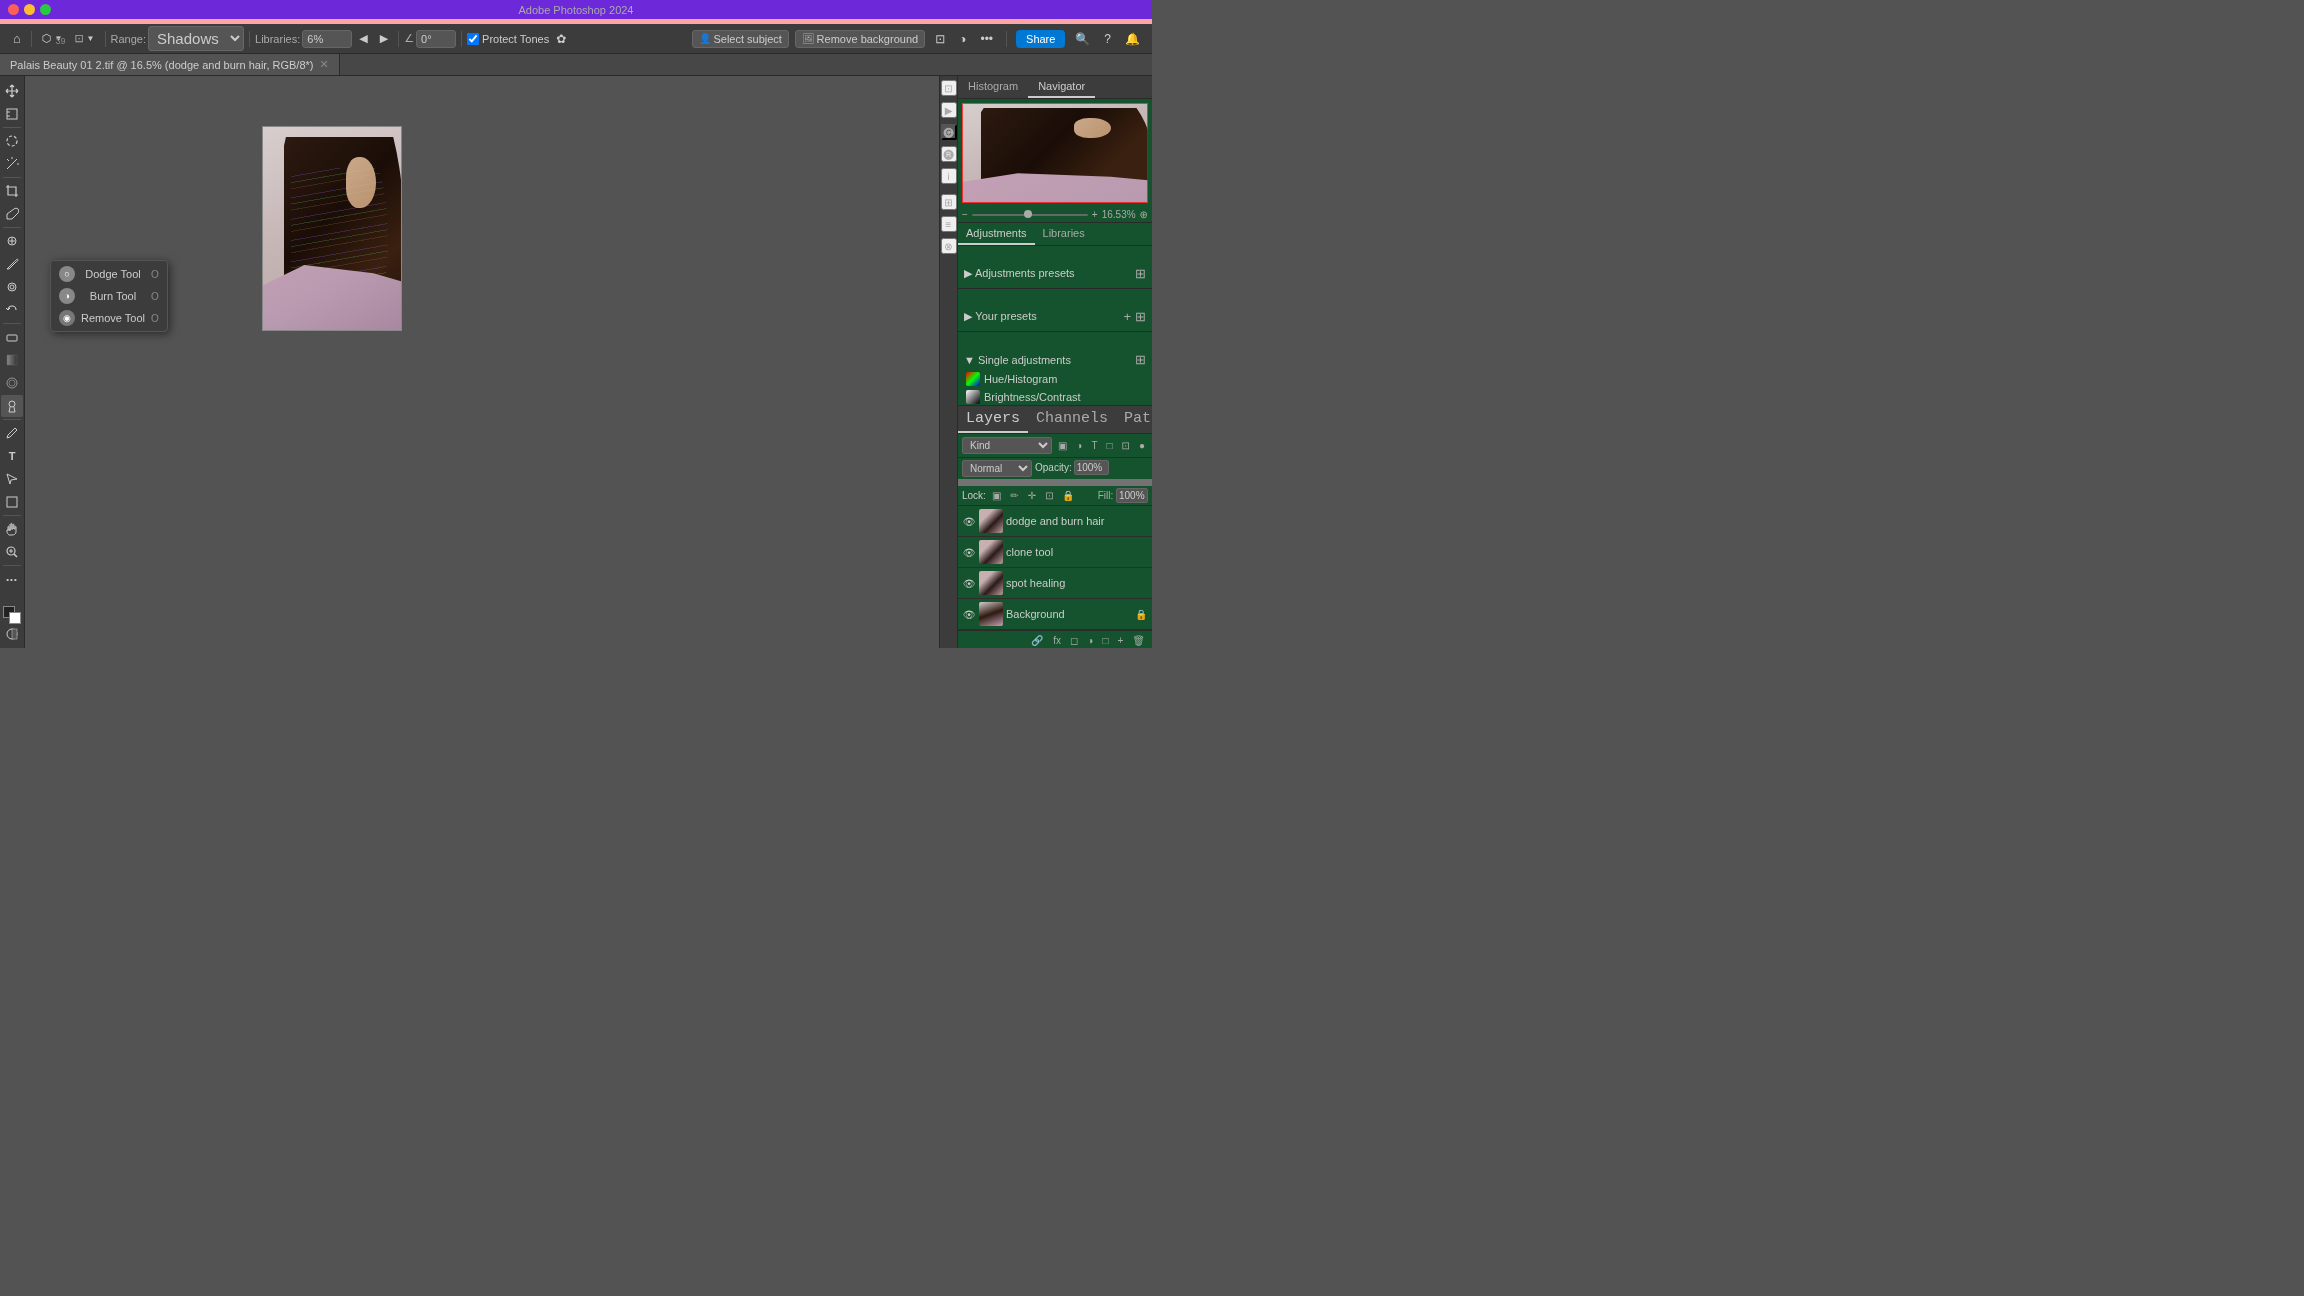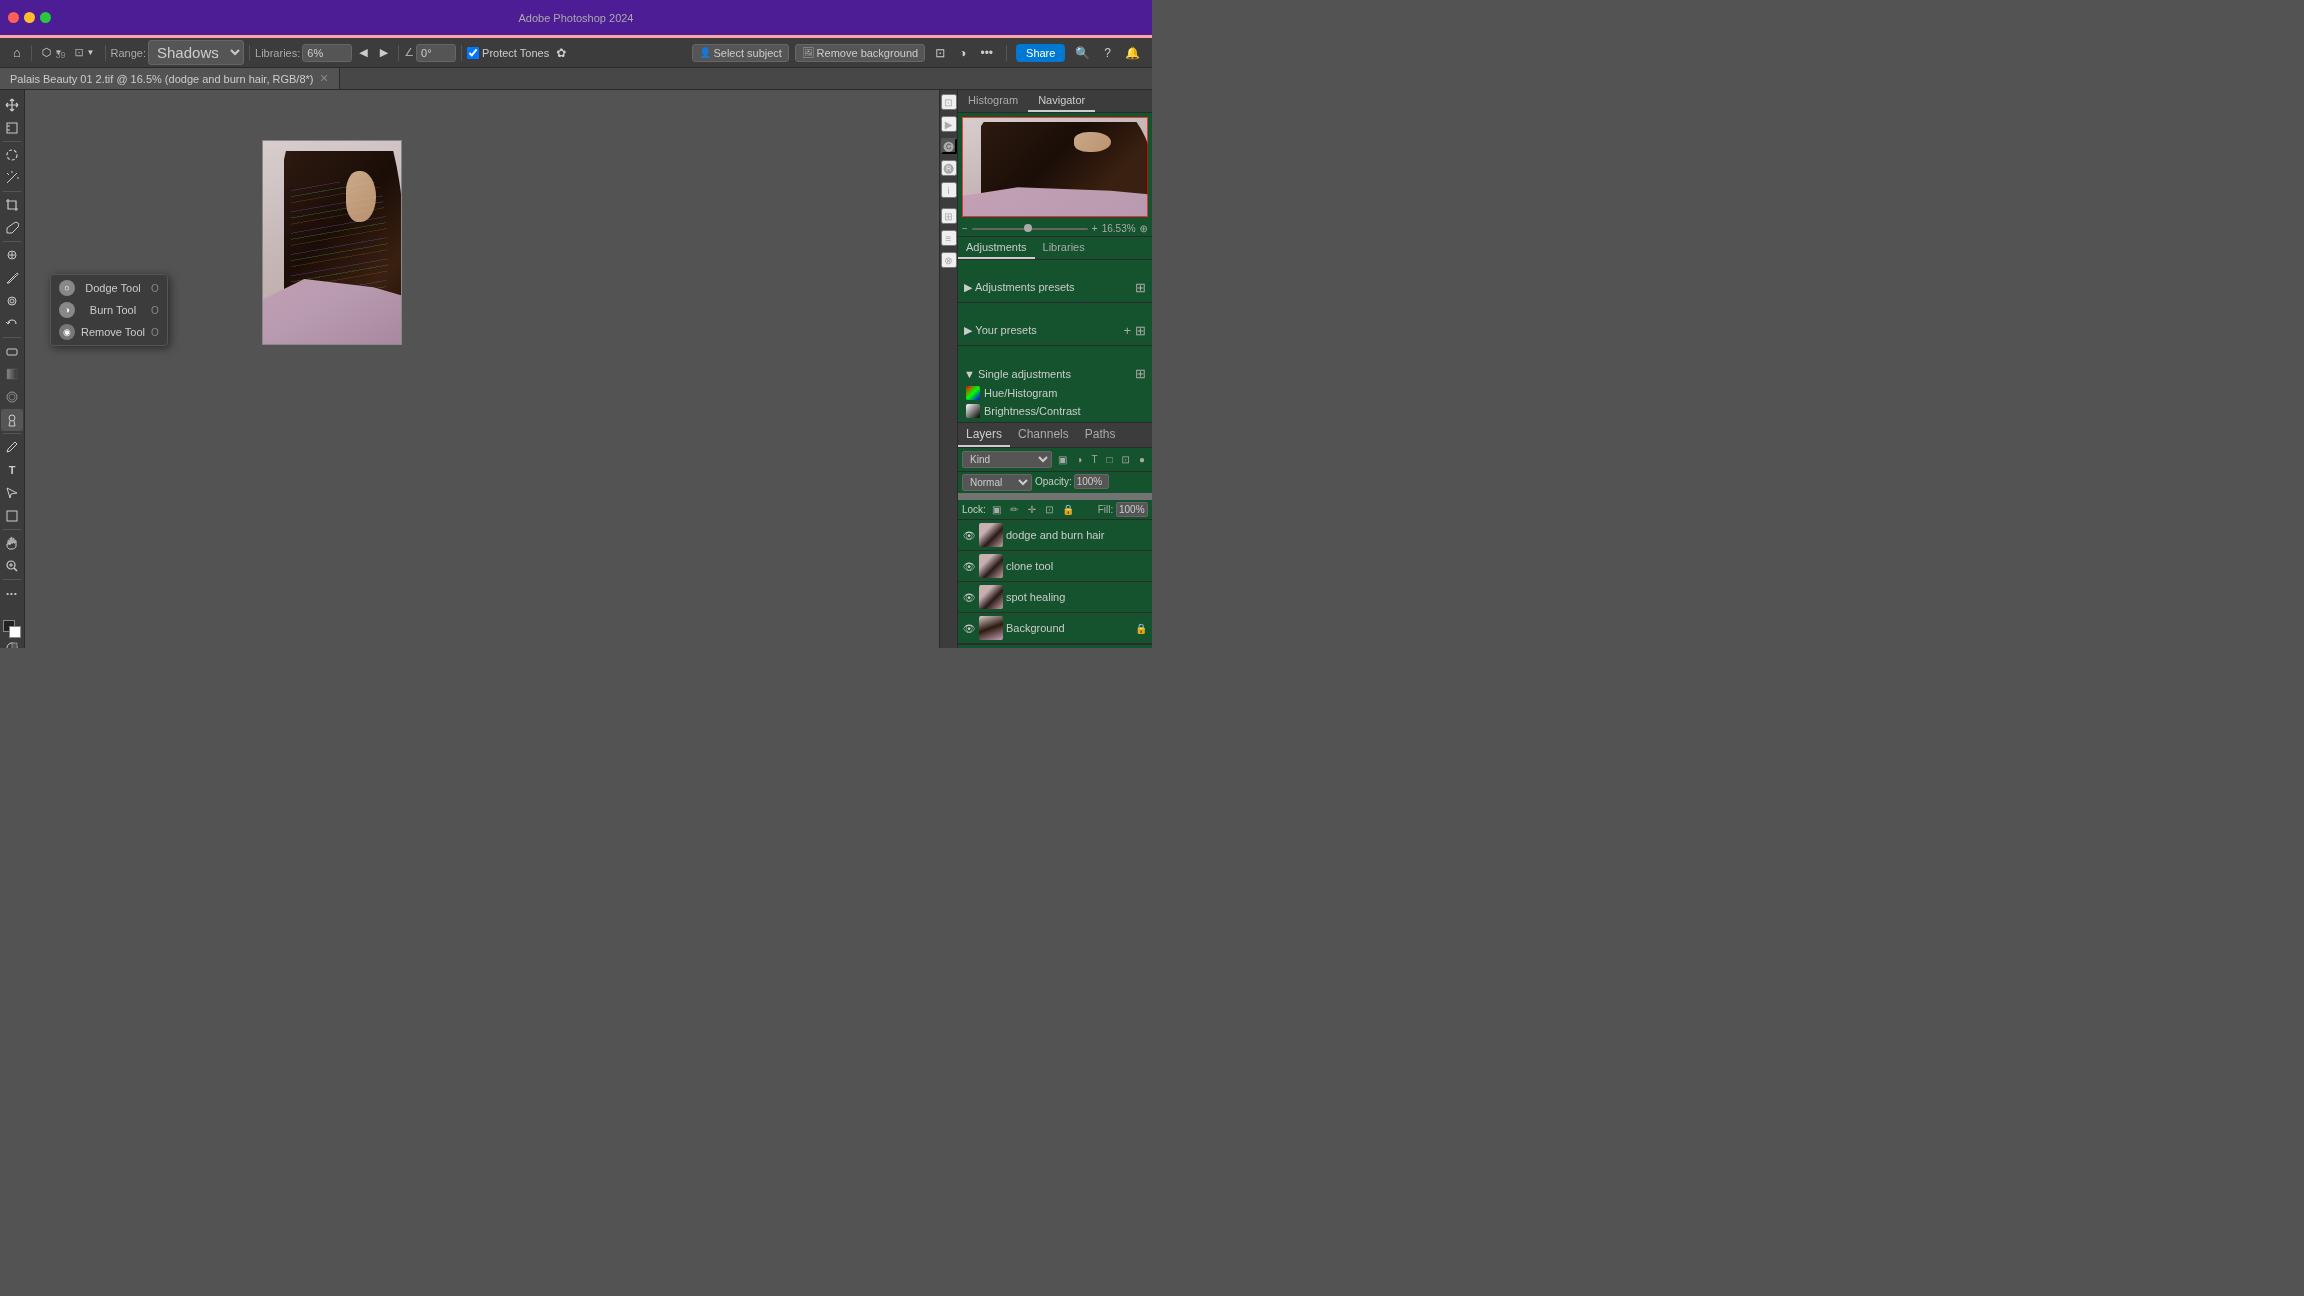--- a/index.html
+++ b/index.html
@@ -9,27 +9,27 @@
       font-size: 11px;
       color: #ccc;
       overflow: hidden;
       width: 1152px;
       height: 648px;
       position: relative;
     }
 
     
     .title-bar {
-      height: 38px;
-      background: #4c1d95;
+      height: 24px;
+      background: #6d28d9;
       display: flex;
       align-items: center;
       justify-content: center;
       position: relative;
-      border-bottom: 3px solid #fca5a5;
+      border-bottom: 5px solid #fca5a5;
     }
     .title-bar-title {
       font-size: 11px;
       color: #aaa;
     }
     .traffic-lights {
       position: absolute;
       left: 8px;
       display: flex;
       gap: 5px;
@@ -344,23 +344,24 @@
       border-top: 1px solid #2a2a2a;
     }
     .layers-tabs {
       display: flex;
       gap: 0;
       border-bottom: 1px solid #2a2a2a;
       background: #3c3c3c;
     }
     .layers-tab {
       padding: 4px 8px;
-      font-size: 12px;
+      font-size: 15px;
       color: #aaa;
       cursor: pointer;
+      font-family: Liberation Mono, monospace;
     }
     .layers-tab.active { color: #ccc; border-bottom: 2px solid #ccc; }
     .layers-toolbar {
       display: flex;
       align-items: center;
       padding: 3px 4px;
       gap: 3px;
       border-bottom: 1px solid #2a2a2a;
     }
     .layers-toolbar-select {

